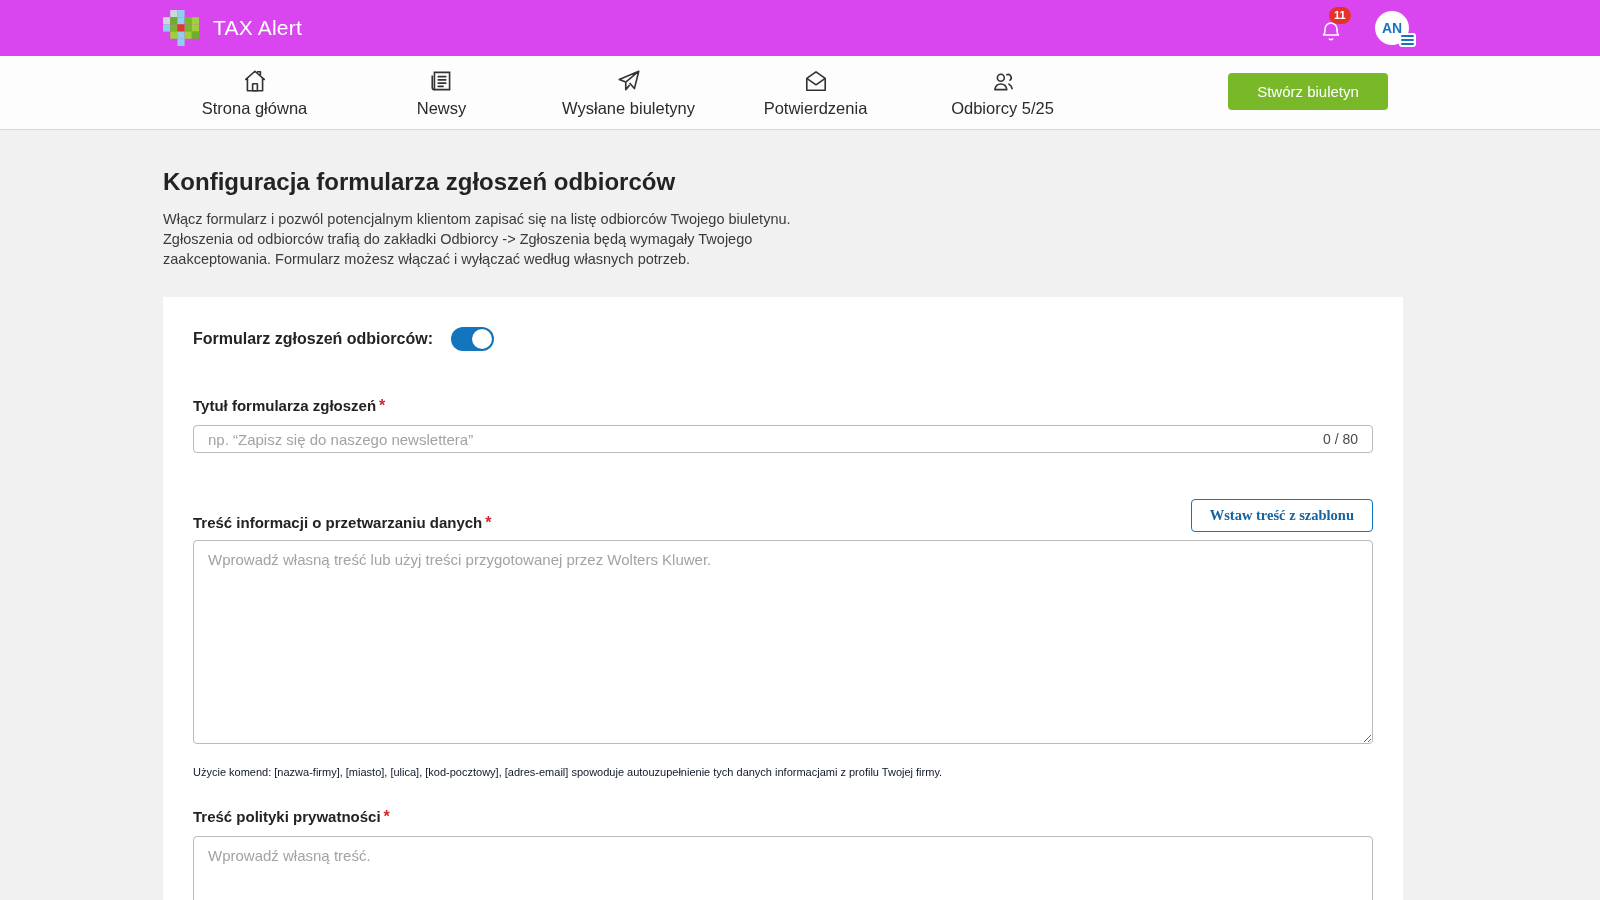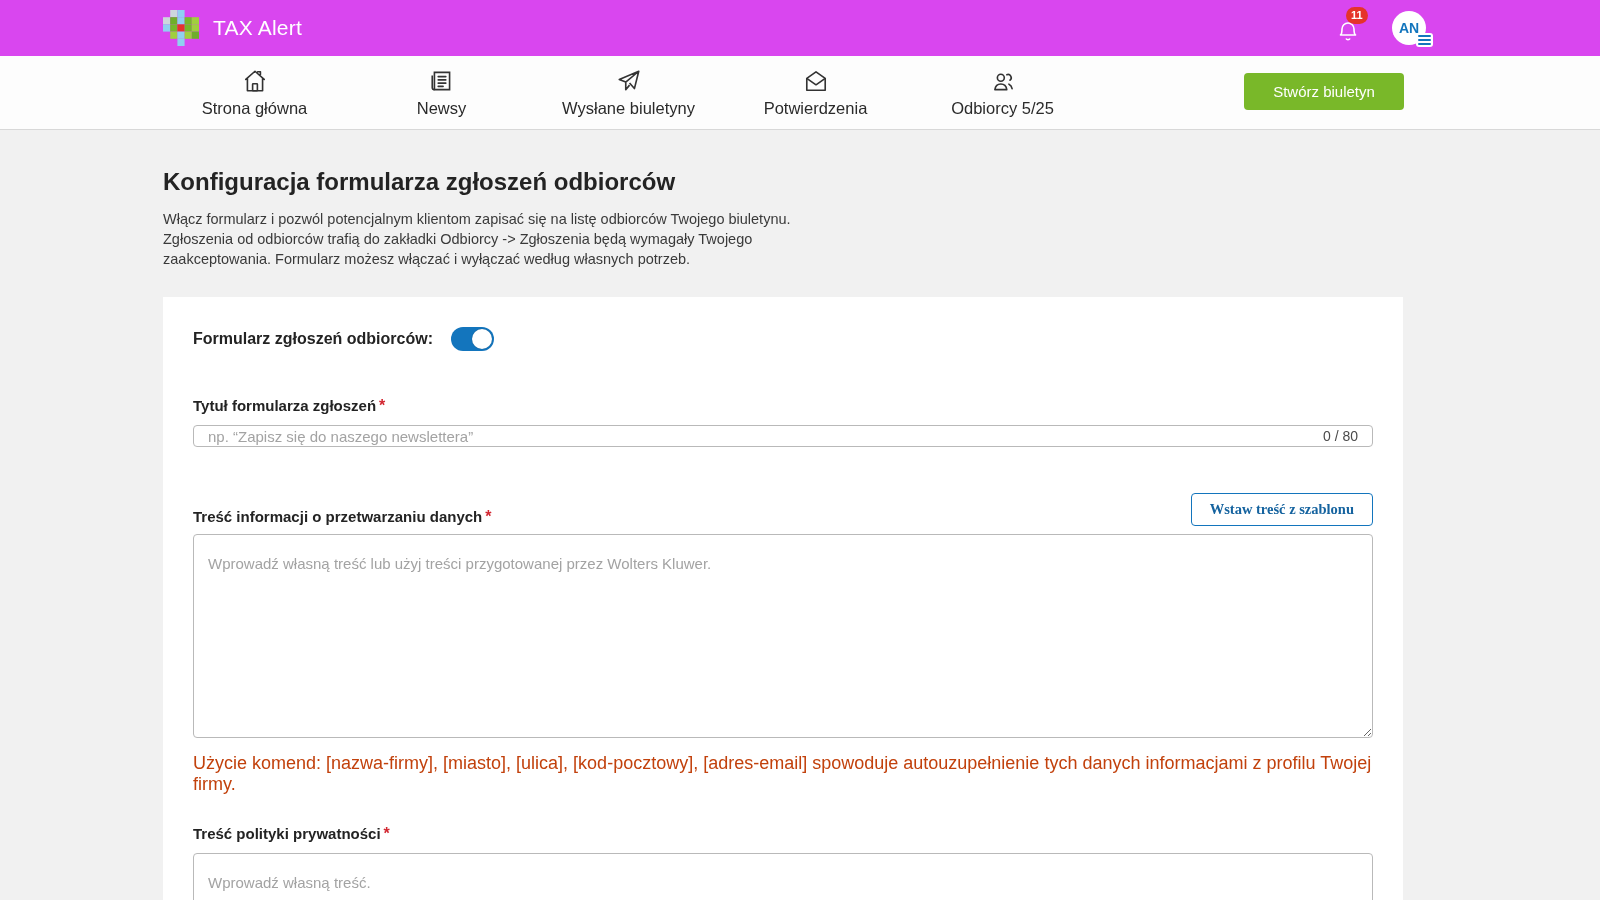--- a/index.html
+++ b/index.html
@@ -4,21 +4,21 @@
 <style>
   * { margin:0; padding:0; box-sizing:border-box; }
   html,body { width:1600px; height:900px; overflow:hidden; background:#f1f1f1;
               font-family:"Liberation Sans", sans-serif; color:#232323; }
 
   
   .header { height:56px; background:#d946ef; display:flex; align-items:center;
             padding:0 40px 0 163px; position:relative; }
   .logo { width:36px; height:36px; margin-right:14px; }
   .app-title { color:#ffffff; font-size:21px; font-weight:500; letter-spacing:.2px; }
-  .header-right { position:absolute; right:174px; top:0; height:56px; display:flex; align-items:center; gap:30px; }
+  .header-right { position:absolute; right:191px; top:0; height:56px; display:flex; align-items:center; gap:30px; }
   .bell-wrap { position:relative; width:26px; height:30px; cursor:pointer; }
   .bell-wrap svg { position:absolute; left:0; bottom:0; }
   .badge { position:absolute; top:-6px; left:10px; background:#e5332a; color:#fff;
            font-size:11px; font-weight:700; line-height:1; padding:3px 5px;
            border-radius:9px; min-width:20px; text-align:center; }
   .avatar { position:relative; width:34px; height:34px; background:#ffffff; border-radius:50%;
             display:flex; align-items:center; justify-content:center; cursor:pointer; }
   .avatar-initials { color:#1375bd; font-weight:700; font-size:14px; }
   .avatar-menu { position:absolute; right:-7px; bottom:-2px; width:17px; height:14px;
                  background:#ffffff; border-radius:3px; display:flex; flex-direction:column;
@@ -26,61 +26,61 @@
   .avatar-menu i { display:block; height:2px; background:#1375bd; border-radius:1px; }
 
   
   .nav { height:74px; background:#fdfdfd; border-bottom:1px solid #d8d8d8;
          display:flex; align-items:center; position:relative; }
   .nav-items { display:flex; margin-left:161px; }
   .nav-item { width:187px; display:flex; flex-direction:column; align-items:center;
               gap:5px; cursor:pointer; color:#2b2b2b; }
   .nav-item svg { stroke:#333; }
   .nav-label { font-size:16.5px; }
-  .create-btn { position:absolute; right:196px; top:17px; width:160px; height:37px;
+  .create-btn { position:absolute; right:212px; top:17px; width:160px; height:37px;
                 background:#79b829; border:none; border-radius:4px; color:#fff;
                 font-size:15px; font-family:inherit; cursor:pointer; }
 
   
   .main { padding:38px 197px 0 163px; }
   .page-title { font-size:24px; font-weight:700; color:#232323; }
   .page-desc { margin-top:13px; width:676px; font-size:14.5px; line-height:20px; color:#3a3a3a; }
 
   .card { margin-top:28px; width:1240px; background:#ffffff; padding:30px 30px 40px 30px;
           min-height:620px; }
 
   .toggle-row { display:flex; align-items:center; gap:18px; margin-bottom:46px; }
   .toggle-label { font-size:16px; font-weight:700; }
   .switch { width:43px; height:24px; background:#1375bd; border-radius:12px; position:relative; cursor:pointer; }
   .switch .knob { position:absolute; top:2px; right:2px; width:20px; height:20px;
                   background:#fff; border-radius:50%; box-shadow:0 0 1px rgba(0,0,0,.4); }
 
   .field-label { font-size:15px; font-weight:700; color:#232323; }
   .req { color:#d22630; margin-left:3px; font-weight:700; }
 
-  .input-wrap { margin-top:10px; display:flex; align-items:center; height:22px;
+  .input-wrap { margin-top:10px; display:flex; align-items:center; height:28px;
                 border:1px solid #b9b9b9; border-radius:4px; background:#fff; padding:0 14px; }
   .input-wrap input { flex:1; border:none; outline:none; font-size:15px; font-family:inherit;
                       color:#232323; background:transparent; }
   .input-wrap input::placeholder { color:#a3a3a3; }
   .char-counter { font-size:14px; color:#4a4a4a; white-space:nowrap; margin-left:12px; }
 
   .section { margin-top:46px; }
   .label-row { display:flex; align-items:flex-end; justify-content:space-between; margin-bottom:8px; }
   .template-btn { height:33px; padding:0 18px; background:#fff; border:1px solid #1375bd;
                   border-radius:4px; color:#15639f; font-size:14.5px; font-weight:700;
                   font-family:Liberation Serif, serif; cursor:pointer; }
 
-  textarea { width:100%; border:1px solid #b9b9b9; border-radius:4px; padding:20px 14px;
+  textarea { width:100%; border:1px solid #b9b9b9; border-radius:4px; padding:10px 14px;
              font-size:15px; font-family:inherit; color:#232323; resize:both; outline:none; }
   textarea::placeholder { color:#a3a3a3; }
   .ta-big { height:204px; }
   .ta-small { height:120px; margin-top:10px; resize:vertical; }
 
-  .helper { margin-top:11px; font-size:18px; color:#c2410c; }
+  .helper { margin-top:18px; font-size:11px; color:#0f172a; }
 
   .section-privacy { margin-top:30px; }
 </style>
 </head>
 <body>
 
 <div class="header">
   <svg class="logo" viewBox="0 0 35 35">
     <rect x="7" y="0" width="7" height="7" fill="#cdd6dc"></rect>
     <rect x="14" y="0" width="7" height="7" fill="#8fd0f0"></rect>

